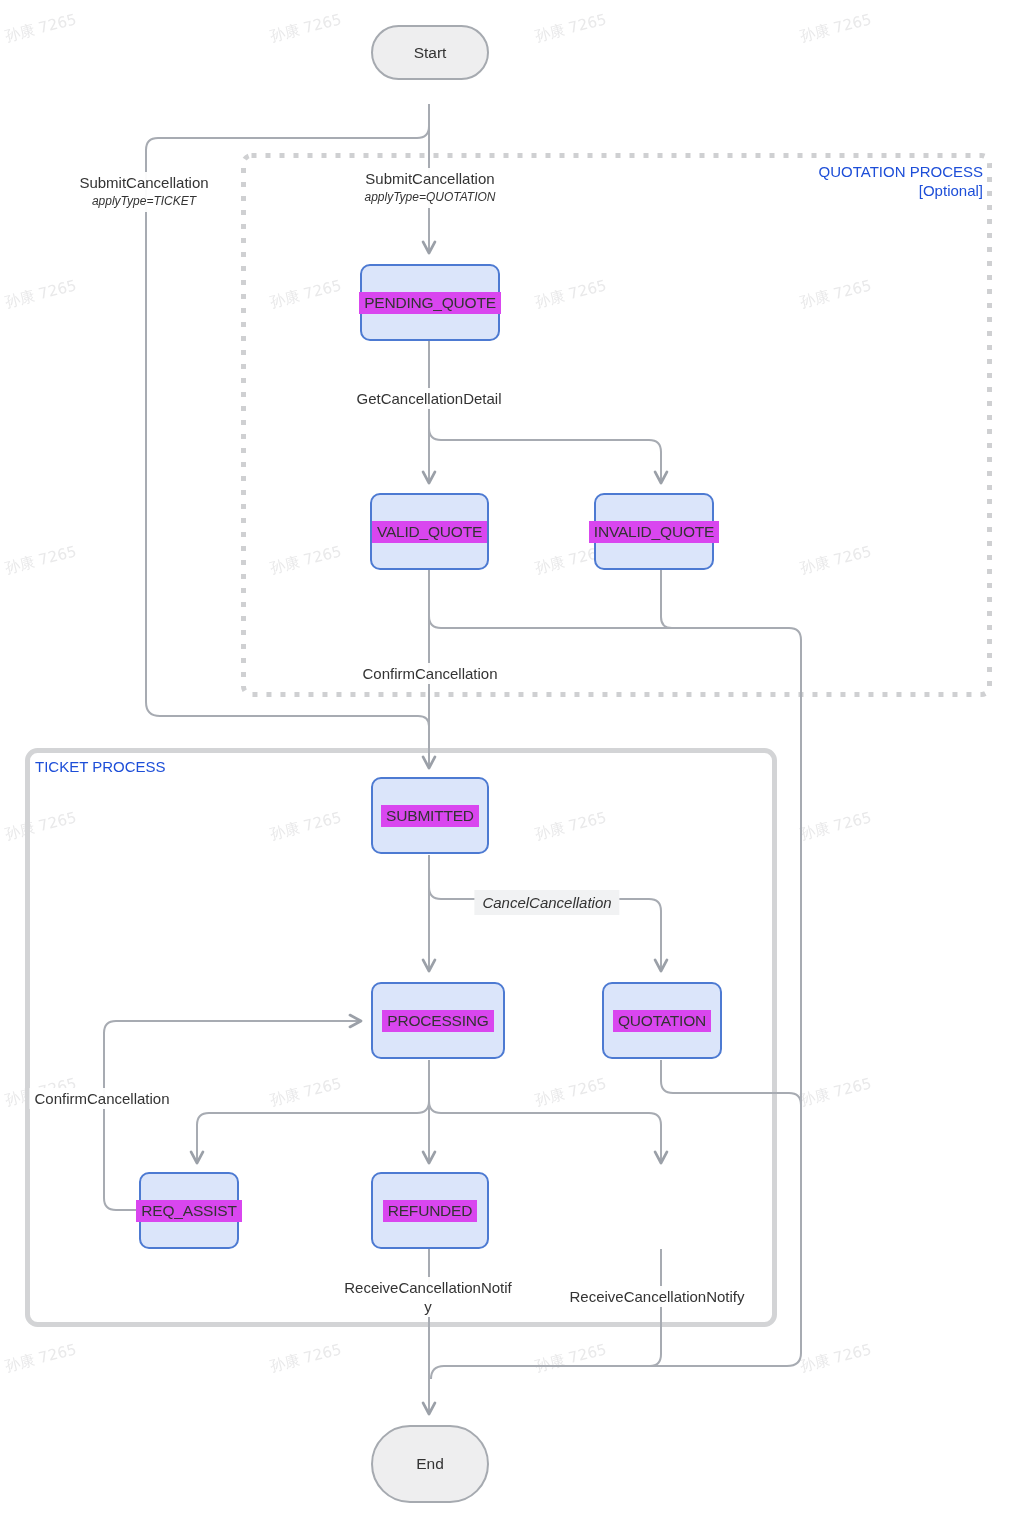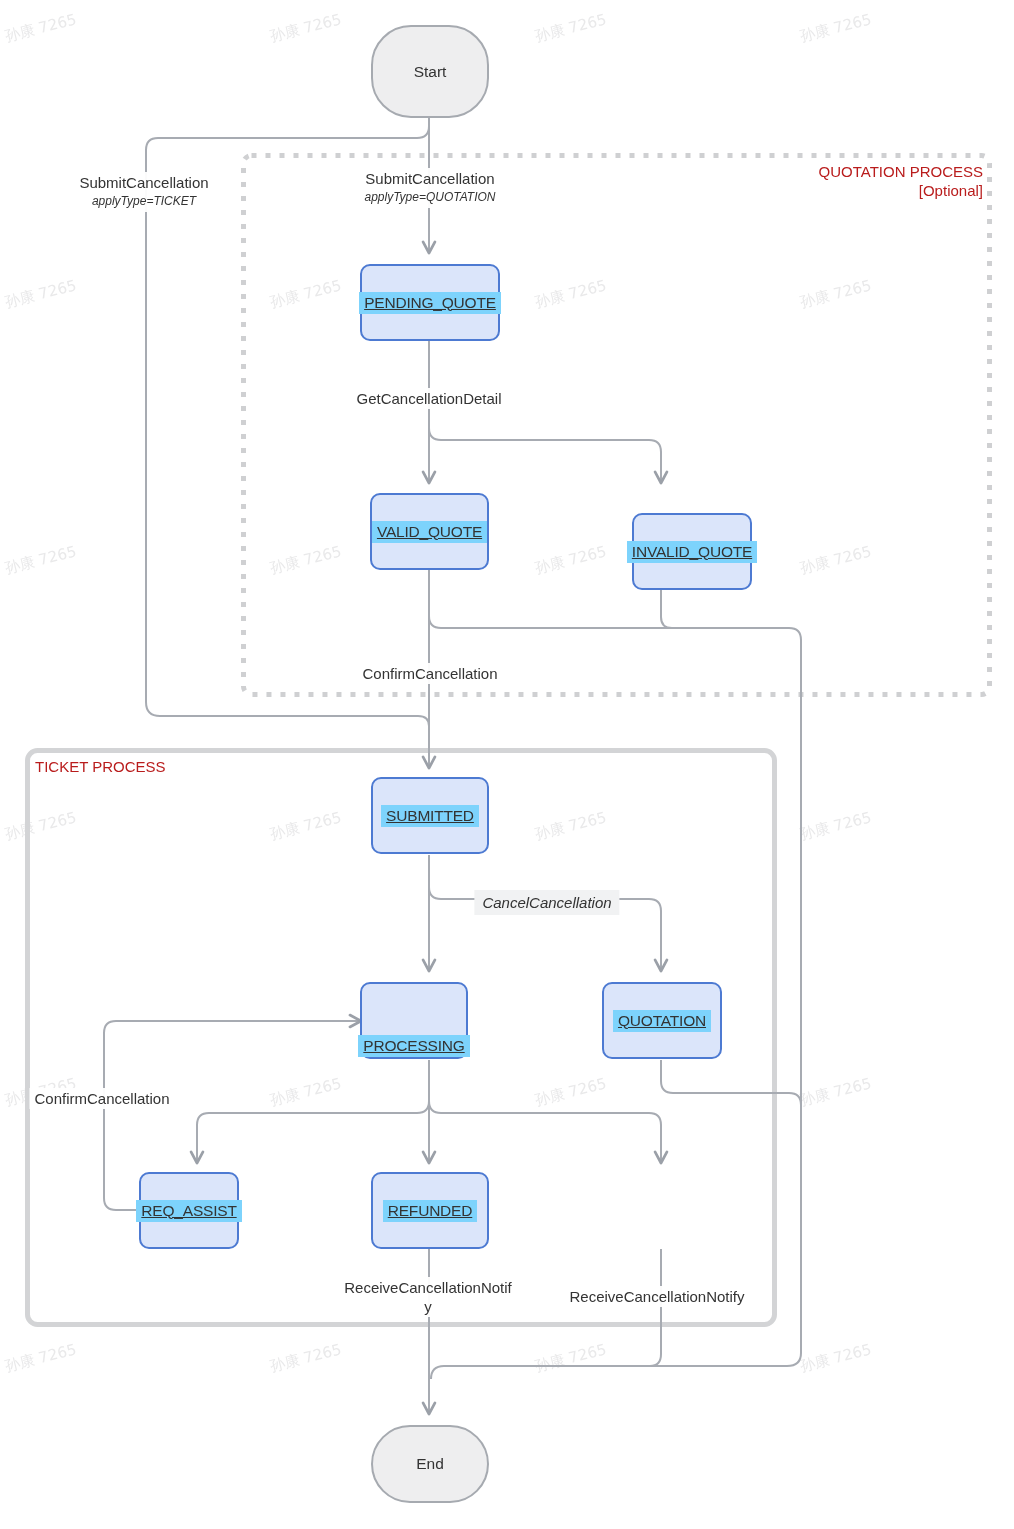--- a/index.html
+++ b/index.html
@@ -10,40 +10,40 @@
   }
   
   .wm-layer{position:absolute;inset:0;pointer-events:none;}
   .wm{
     position:absolute;color:#e9e9ea;font-size:15px;white-space:nowrap;
     transform:rotate(-14deg);transform-origin:left top;
     font-family:"DejaVu Sans",sans-serif;
   }
   svg.edges{position:absolute;left:0;top:0;}
   
-  .cluster-title{position:absolute;font-size:15px;color:#b91c1c;line-height:19px;}
+  .cluster-title{position:absolute;font-size:15px;color:#1d4ed8;line-height:19px;}
   .cluster-title.right{text-align:right;}
   
   .edge-label{
     position:absolute;transform:translateX(-50%);text-align:center;
     font-size:15px;color:#333;line-height:19px;white-space:nowrap;
     background:rgba(255,255,255,0.95);padding:1px 5px;
   }
   .edge-label .sub{font-style:italic;font-size:12px;}
   .edge-label.gray{background:#f1f2f3;padding:3px 8px;}
   .edge-label.wrap{white-space:pre-line;}
   
   .node{
     position:absolute;display:flex;align-items:center;justify-content:center;
     background:#dbe5fa;border:2.5px solid #4d7ad2;border-radius:10px;
     box-sizing:border-box;
   }
   .node .node-label{
-    background:#7dd3fc;padding:2px 5px;font-size:15.5px;color:#333;
-    white-space:nowrap;letter-spacing:-0.2px;text-decoration:underline;
+    background:#d946ef;padding:2px 5px;font-size:15.5px;color:#333;
+    white-space:nowrap;letter-spacing:-0.2px;
   }
   .terminal{
     position:absolute;display:flex;align-items:center;justify-content:center;
     background:#eeeeef;border:2px solid #a6aab0;border-radius:40px;
     box-sizing:border-box;font-size:15.5px;color:#333;
   }
 </style>
 </head>
 <body>
 
@@ -122,35 +122,35 @@
     <div class="sub">applyType=QUOTATION</div>
   </div>
   <div class="edge-label" style="left:429px;top:388px;">GetCancellationDetail</div>
   <div class="edge-label" style="left:430px;top:663px;">ConfirmCancellation</div>
   <div class="edge-label gray" style="left:547px;top:890px;font-style:italic;">CancelCancellation</div>
   <div class="edge-label" style="left:102px;top:1088px;">ConfirmCancellation</div>
   <div class="edge-label wrap" style="left:428px;top:1277px;">ReceiveCancellationNotif
 y</div>
   <div class="edge-label" style="left:657px;top:1286px;">ReceiveCancellationNotify</div>
 
-  <div class="terminal" style="left:371px;top:25px;width:118px;height:93px;">Start</div>
+  <div class="terminal" style="left:371px;top:25px;width:118px;height:55px;">Start</div>
 
   <div class="node" style="left:360px;top:264px;width:140px;height:77px;">
     <span class="node-label">PENDING_QUOTE</span>
   </div>
   <div class="node" style="left:370px;top:493px;width:119px;height:77px;border-radius:10px;">
     <span class="node-label">VALID_QUOTE</span>
   </div>
-  <div class="node" style="left:632px;top:493px;width:120px;height:77px;margin-top:20px;">
+  <div class="node" style="left:594px;top:493px;width:120px;height:77px;">
     <span class="node-label">INVALID_QUOTE</span>
   </div>
   <div class="node" style="left:371px;top:777px;width:118px;height:77px;">
     <span class="node-label">SUBMITTED</span>
   </div>
-  <div class="node" style="left:360px;top:982px;width:108px;height:77px;align-items:flex-end;">
+  <div class="node" style="left:371px;top:982px;width:134px;height:77px;">
     <span class="node-label">PROCESSING</span>
   </div>
   <div class="node" style="left:602px;top:982px;width:120px;height:77px;">
     <span class="node-label">QUOTATION</span>
   </div>
   <div class="node" style="left:139px;top:1172px;width:100px;height:77px;">
     <span class="node-label">REQ_ASSIST</span>
   </div>
   <div class="node" style="left:371px;top:1172px;width:118px;height:77px;">
     <span class="node-label">REFUNDED</span>

